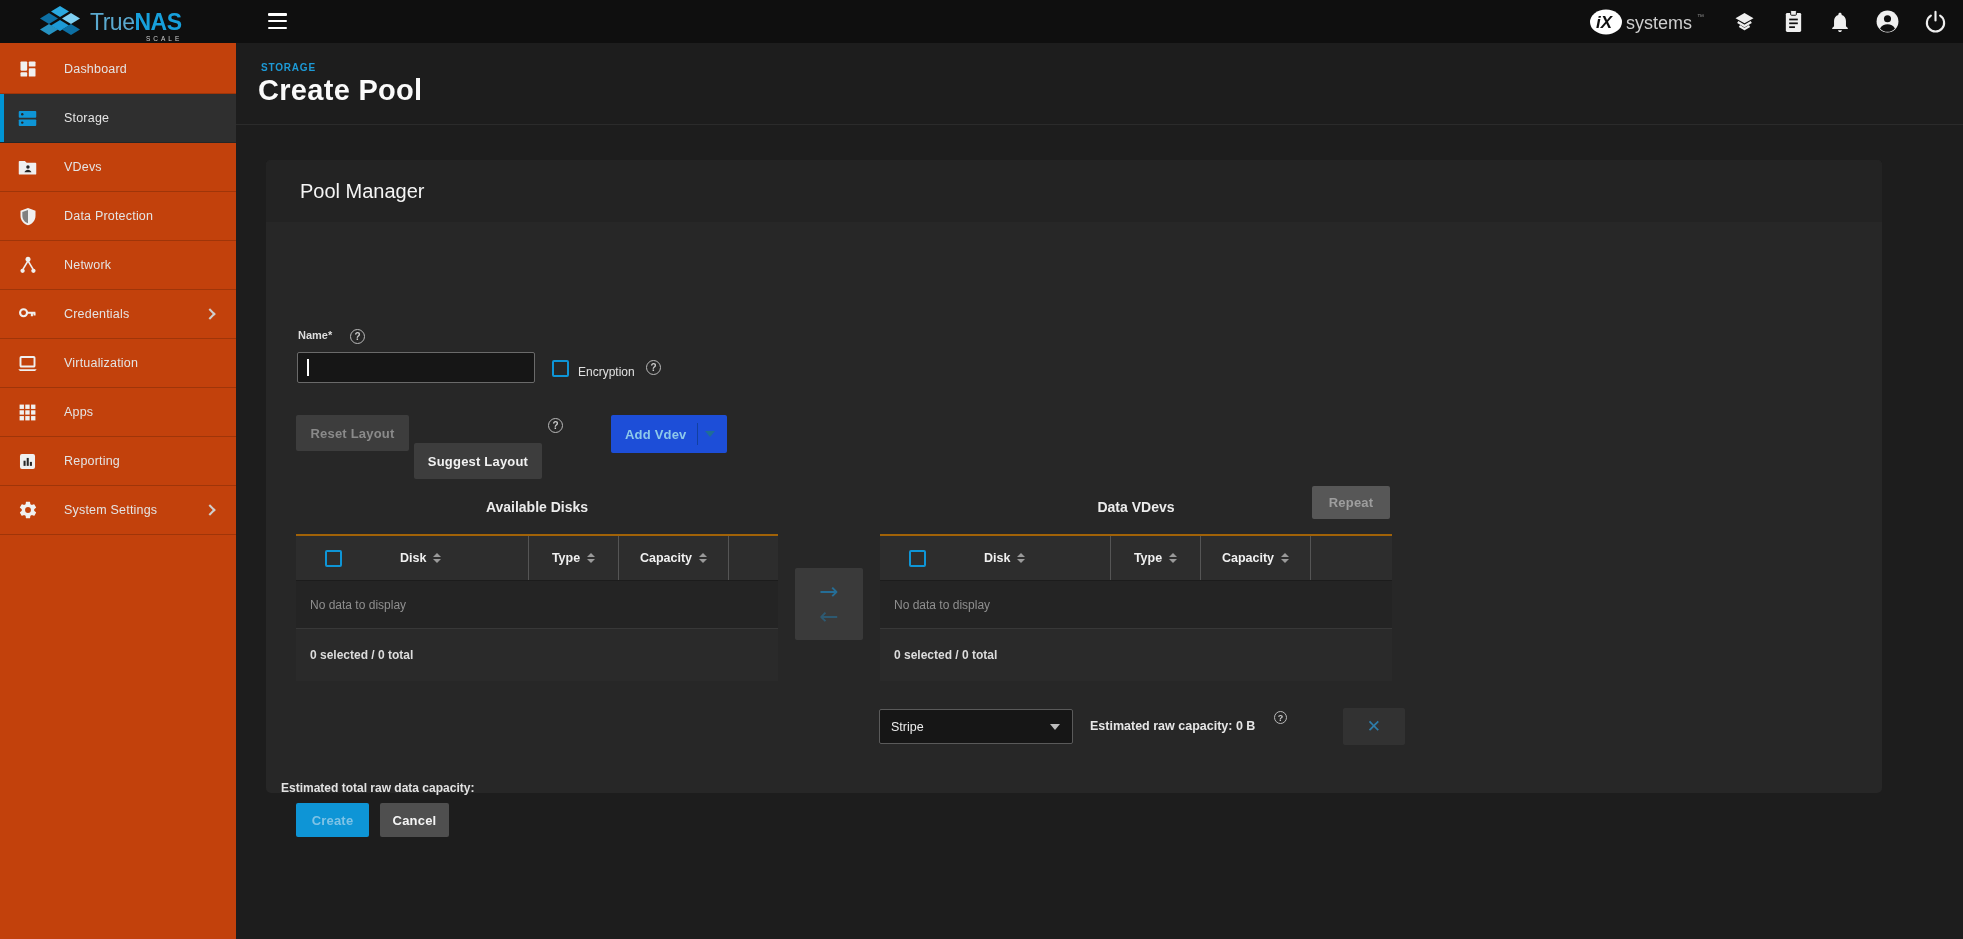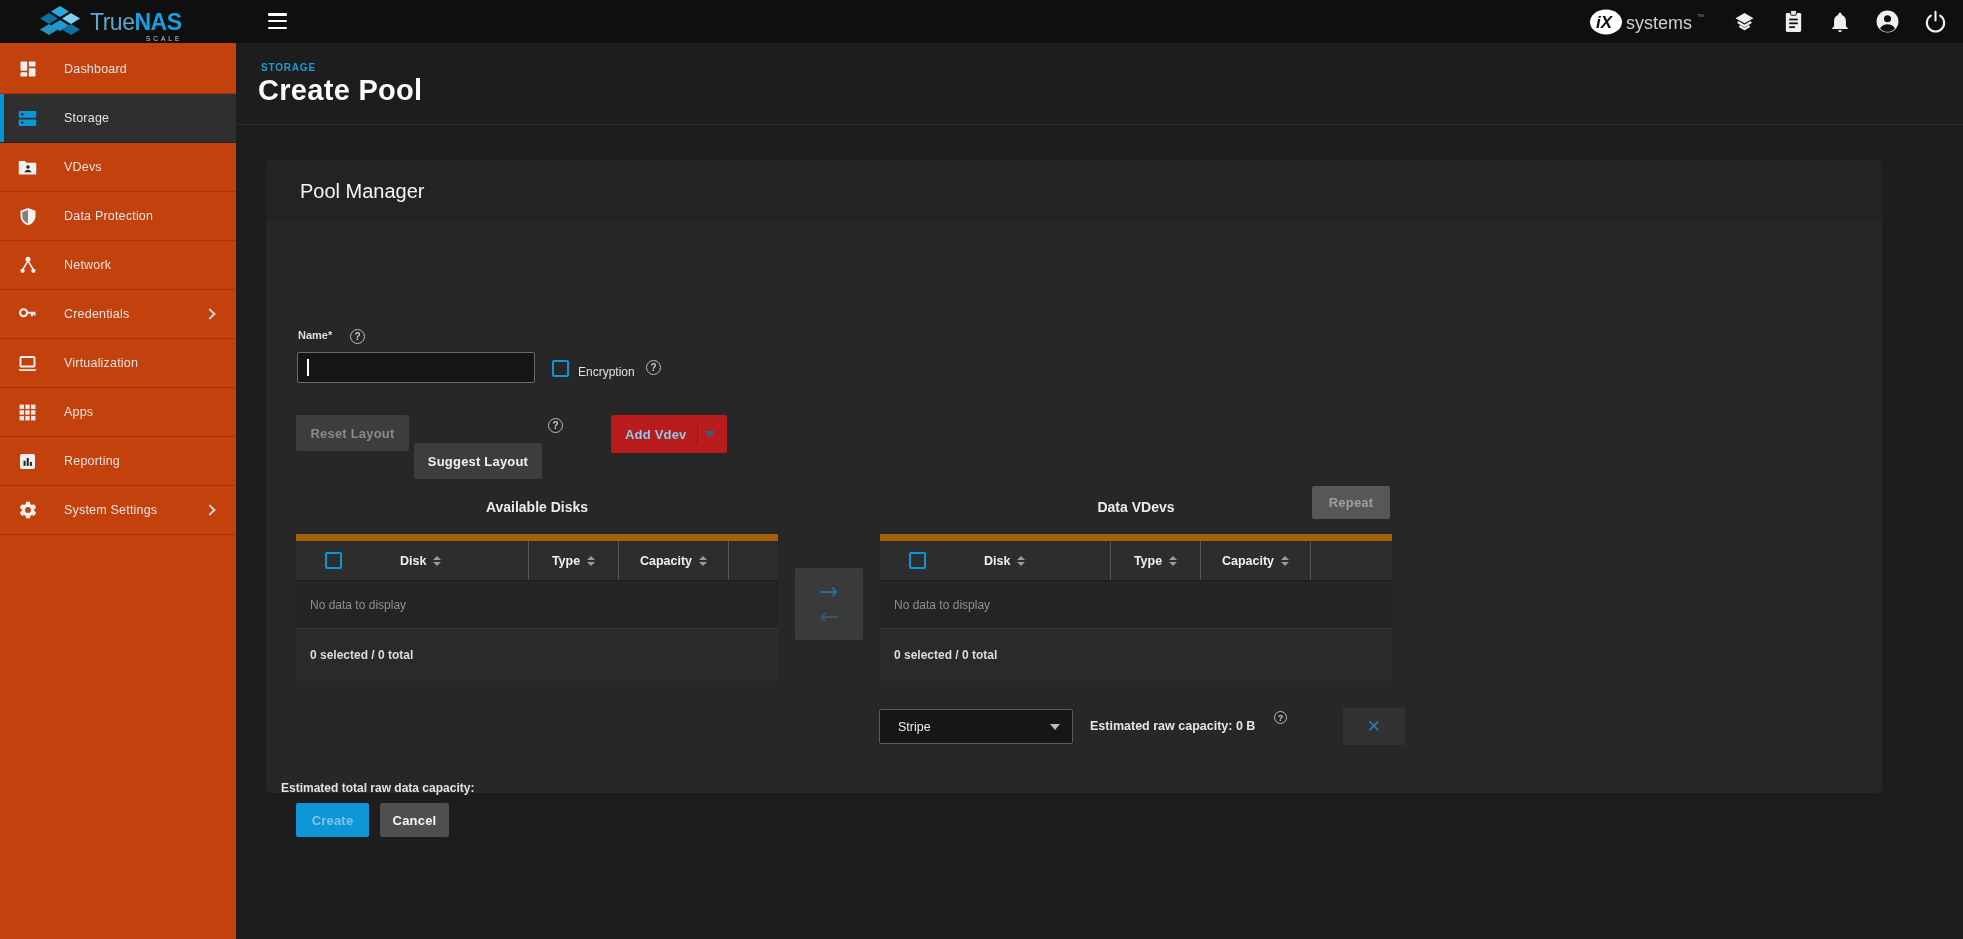--- a/index.html
+++ b/index.html
@@ -57,32 +57,32 @@
   .checkbox { width:17px; height:17px; border:2px solid #0e95d6; border-radius:2px; background:transparent; display:inline-block; cursor:pointer; }
   .enc-check { position:absolute; left:286px; top:138px; }
   .enc-label { position:absolute; left:312px; top:143px; font-size:12px; color:#e0e0e0; }
   .enc-help { left:380px; top:138px; }
   .name-help { left:84px; top:107px; }
 
   .btn { border:none; border-radius:2px; font-family:"Liberation Sans", sans-serif; font-weight:700; font-size:13px; cursor:pointer; letter-spacing:0.2px; }
   .btn-reset { position:absolute; left:30px; top:193px; width:113px; height:36px; background:#3d3d3d; color:#8a8a8a; cursor:default; }
   .btn-suggest { position:absolute; left:148px; top:193px; width:128px; height:36px; background:#3d3d3d; color:#f2f2f2;margin-top:28px; }
   .toolbar-help { left:282px; top:196px; }
-  .btn-addvdev { position:absolute; left:345px; top:193px; width:116px; height:38px; background:#b91c1c; color:#8ec9ea; display:flex; align-items:center; justify-content:space-between; padding:0 12px 0 14px; }
+  .btn-addvdev { position:absolute; left:345px; top:193px; width:116px; height:38px; background:#1d4ed8; color:#8ec9ea; display:flex; align-items:center; justify-content:space-between; padding:0 12px 0 14px; }
   .addvdev-split { width:1px; height:22px; background:rgba(0,40,60,0.35); margin-left:8px; }
   .caret-down { width:0; height:0; border-left:5px solid transparent; border-right:5px solid transparent; border-top:6px solid #1f6d97; margin-left:7px; }
 
   
   .table-block { position:absolute; }
   .tb-left { left:30px; top:258px; width:482px; }
   .tb-right { left:614px; top:258px; width:512px; }
   .t-title-row { height:54px; position:relative; display:flex; align-items:center; justify-content:center; }
   .t-title { font-size:14px; font-weight:700; color:#ececec; }
   .btn-repeat { position:absolute; right:2px; top:6px; width:78px; height:33px; background:#575757; color:#9e9e9e; cursor:default; }
-  .t-head { height:46px; background:#2d2d2d; border-top:7px solid #a16207; display:flex; align-items:stretch; }
+  .t-head { height:46px; background:#2d2d2d; border-top:2px solid #a16207; display:flex; align-items:stretch; }
   .t-cell { display:flex; align-items:center; justify-content:center; gap:7px; font-size:12.5px; font-weight:700; color:#f0f0f0; }
   .t-cell-check { width:74px; border-right:none; }
   .t-cell-disk { flex:1; justify-content:flex-start; padding-left:30px; }
   .t-cell-type { width:90px; border-left:1px solid #555; }
   .t-cell-cap { width:110px; border-left:1px solid #555; }
   .t-cell-end { border-left:1px solid #555; }
   .tb-left .t-cell-end { width:50px; }
   .tb-right .t-cell-end { width:82px; }
   .sort-icon { display:inline-flex; flex-direction:column; gap:2px; }
   .sort-icon i { width:0; height:0; border-left:4px solid transparent; border-right:4px solid transparent; }
@@ -90,21 +90,21 @@
   .sort-icon .down { border-top:4px solid #9a9a9a; }
   .t-empty { height:48px; background:#242424; border-top:1px solid #1c1c1c; display:flex; align-items:center; padding-left:14px; font-size:12px; color:#8f8f8f; }
   .t-foot { height:53px; background:#2a2a2a; border-top:1px solid #383838; display:flex; align-items:center; padding-left:14px; font-size:12px; font-weight:700; color:#dcdcdc; }
 
   .transfer-box { position:absolute; left:529px; top:346px; width:68px; height:72px; background:#3a3a3a; border-radius:2px; display:flex; flex-direction:column; align-items:center; justify-content:center; gap:2px; }
   .transfer-arrow { background:none; border:none; font-size:23px; line-height:1; cursor:default; font-family:"DejaVu Sans", sans-serif; }
   .arrow-right { color:#1e7fb5; opacity:0.75; }
   .arrow-left { color:#1e7fb5; opacity:0.45; }
 
   
-  .layout-select { position:absolute; left:613px; top:487px; width:194px; height:35px; background:#161616; border:1px solid #5a5a5a; border-radius:2px; display:flex; align-items:center; justify-content:space-between; padding:0 12px 0 18px; cursor:pointer; }
+  .layout-select { position:absolute; left:613px; top:487px; width:194px; height:35px; background:#161616; border:1px solid #5a5a5a; border-radius:2px; display:flex; align-items:center; justify-content:space-between; padding:0 12px 0 11px; cursor:pointer; }
   .layout-select .sel-text { font-size:12.5px; color:#ececec; }
   .layout-select .caret-down { border-top-color:#bdbdbd; margin:0; }
   .cap-text { position:absolute; left:824px; top:497px; font-size:12.5px; font-weight:700; color:#e6e6e6; }
   .cap-help { left:1008px; top:489px; width:13px; height:13px; font-size:9px; }
   .btn-remove { position:absolute; left:1077px; top:486px; width:62px; height:37px; background:#323232; color:#2e7ca8; font-size:17px; font-weight:400; cursor:default; border-radius:2px; }
 
   
   .estimated-label { position:absolute; left:15px; top:559px; font-size:12px; font-weight:700; color:#e2e2e2; }
   .btn-create { position:absolute; left:30px; top:581px; width:73px; height:34px; background:#0e95d6; color:#7fc3e6; }
   .btn-cancel { position:absolute; left:114px; top:581px; width:69px; height:34px; background:#4f4f4f; color:#f5f5f5; }

